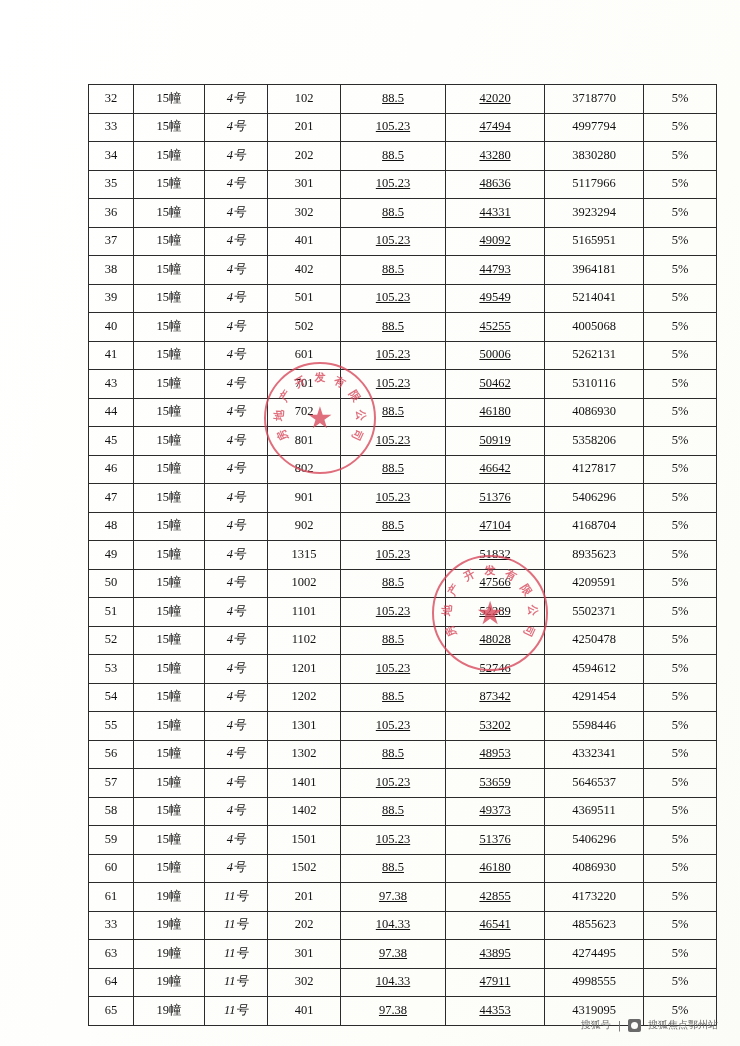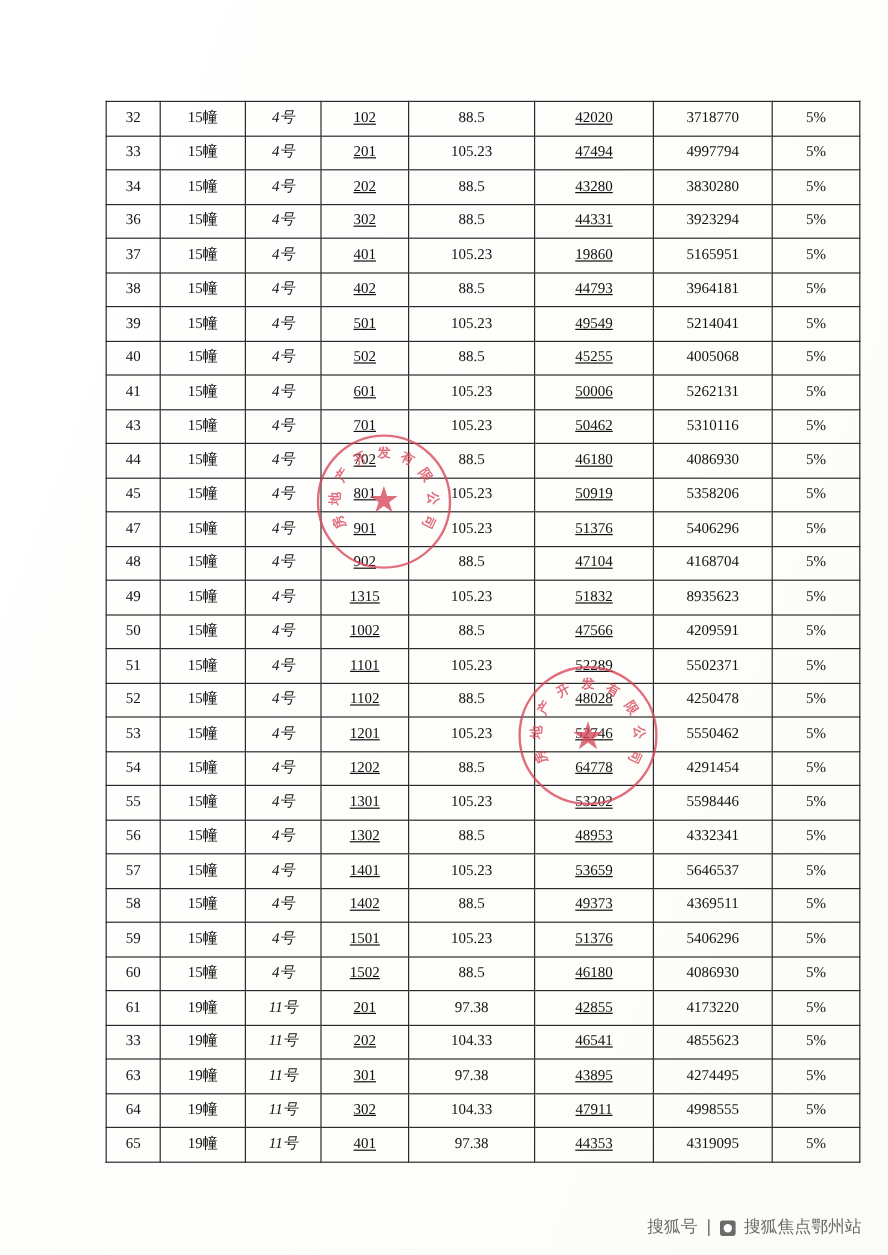--- a/index.html
+++ b/index.html
@@ -44,22 +44,22 @@
     vertical-align: middle;
     font-size: 12.5px;
     color: #111;
     padding: 0;
     line-height: 1.1;
     font-family: "Liberation Serif", serif;
   }
   td.c-idx { width: 44px; }
   td.c-bldg { width: 70px; }
   td.c-unit { width: 62px; font-style: italic; }
-  td.c-room { width: 72px; text-decoration: underline; }
-  td.c-area { width: 104px; }
+  td.c-room { width: 72px; }
+  td.c-area { width: 104px; text-decoration: underline; }
   td.c-price { width: 98px; text-decoration: underline; }
   td.c-total { width: 98px; }
   td.c-rate { width: 72px; }
 
   .cn {
     font-family: "DejaVu Sans", sans-serif;
     font-size: 12px;
   }
 
   
@@ -106,21 +106,21 @@
   }
 
   .footer {
     position: absolute;
     right: 22px;
     bottom: 14px;
     display: flex;
     align-items: center;
     gap: 7px;
     color: #6a6a6a;
-    font-size: 14px;
+    font-size: 10px;
     font-family: "DejaVu Sans", sans-serif;
   }
   .footer .badge {
     width: 13px;
     height: 13px;
     border-radius: 2px;
     background: #6a6a6a;
     display: inline-block;
     position: relative;
   }
@@ -166,36 +166,46 @@
           <td class="c-idx">34</td>
           <td class="c-bldg cn">15幢</td>
           <td class="c-unit cn">4号</td>
           <td class="c-room">202</td>
           <td class="c-area">88.5</td>
           <td class="c-price">43280</td>
           <td class="c-total">3830280</td>
           <td class="c-rate">5%</td>
         </tr>
         <tr>
+          <td class="c-idx">35</td>
+          <td class="c-bldg cn">15幢</td>
+          <td class="c-unit cn">4号</td>
+          <td class="c-room">301</td>
+          <td class="c-area">105.23</td>
+          <td class="c-price">48636</td>
+          <td class="c-total">5117966</td>
+          <td class="c-rate">5%</td>
+        </tr>
+        <tr>
           <td class="c-idx">36</td>
           <td class="c-bldg cn">15幢</td>
           <td class="c-unit cn">4号</td>
           <td class="c-room">302</td>
           <td class="c-area">88.5</td>
           <td class="c-price">44331</td>
           <td class="c-total">3923294</td>
           <td class="c-rate">5%</td>
         </tr>
         <tr>
           <td class="c-idx">37</td>
           <td class="c-bldg cn">15幢</td>
           <td class="c-unit cn">4号</td>
           <td class="c-room">401</td>
           <td class="c-area">105.23</td>
-          <td class="c-price">19860</td>
+          <td class="c-price">49092</td>
           <td class="c-total">5165951</td>
           <td class="c-rate">5%</td>
         </tr>
         <tr>
           <td class="c-idx">38</td>
           <td class="c-bldg cn">15幢</td>
           <td class="c-unit cn">4号</td>
           <td class="c-room">402</td>
           <td class="c-area">88.5</td>
           <td class="c-price">44793</td>
@@ -256,20 +266,30 @@
           <td class="c-idx">45</td>
           <td class="c-bldg cn">15幢</td>
           <td class="c-unit cn">4号</td>
           <td class="c-room">801</td>
           <td class="c-area">105.23</td>
           <td class="c-price">50919</td>
           <td class="c-total">5358206</td>
           <td class="c-rate">5%</td>
         </tr>
         <tr>
+          <td class="c-idx">46</td>
+          <td class="c-bldg cn">15幢</td>
+          <td class="c-unit cn">4号</td>
+          <td class="c-room">802</td>
+          <td class="c-area">88.5</td>
+          <td class="c-price">46642</td>
+          <td class="c-total">4127817</td>
+          <td class="c-rate">5%</td>
+        </tr>
+        <tr>
           <td class="c-idx">47</td>
           <td class="c-bldg cn">15幢</td>
           <td class="c-unit cn">4号</td>
           <td class="c-room">901</td>
           <td class="c-area">105.23</td>
           <td class="c-price">51376</td>
           <td class="c-total">5406296</td>
           <td class="c-rate">5%</td>
         </tr>
         <tr>
@@ -322,30 +342,30 @@
           <td class="c-total">4250478</td>
           <td class="c-rate">5%</td>
         </tr>
         <tr>
           <td class="c-idx">53</td>
           <td class="c-bldg cn">15幢</td>
           <td class="c-unit cn">4号</td>
           <td class="c-room">1201</td>
           <td class="c-area">105.23</td>
           <td class="c-price">52746</td>
-          <td class="c-total">5550462</td>
+          <td class="c-total">4594612</td>
           <td class="c-rate">5%</td>
         </tr>
         <tr>
           <td class="c-idx">54</td>
           <td class="c-bldg cn">15幢</td>
           <td class="c-unit cn">4号</td>
           <td class="c-room">1202</td>
           <td class="c-area">88.5</td>
-          <td class="c-price">64778</td>
+          <td class="c-price">87342</td>
           <td class="c-total">4291454</td>
           <td class="c-rate">5%</td>
         </tr>
         <tr>
           <td class="c-idx">55</td>
           <td class="c-bldg cn">15幢</td>
           <td class="c-unit cn">4号</td>
           <td class="c-room">1301</td>
           <td class="c-area">105.23</td>
           <td class="c-price">53202</td>

